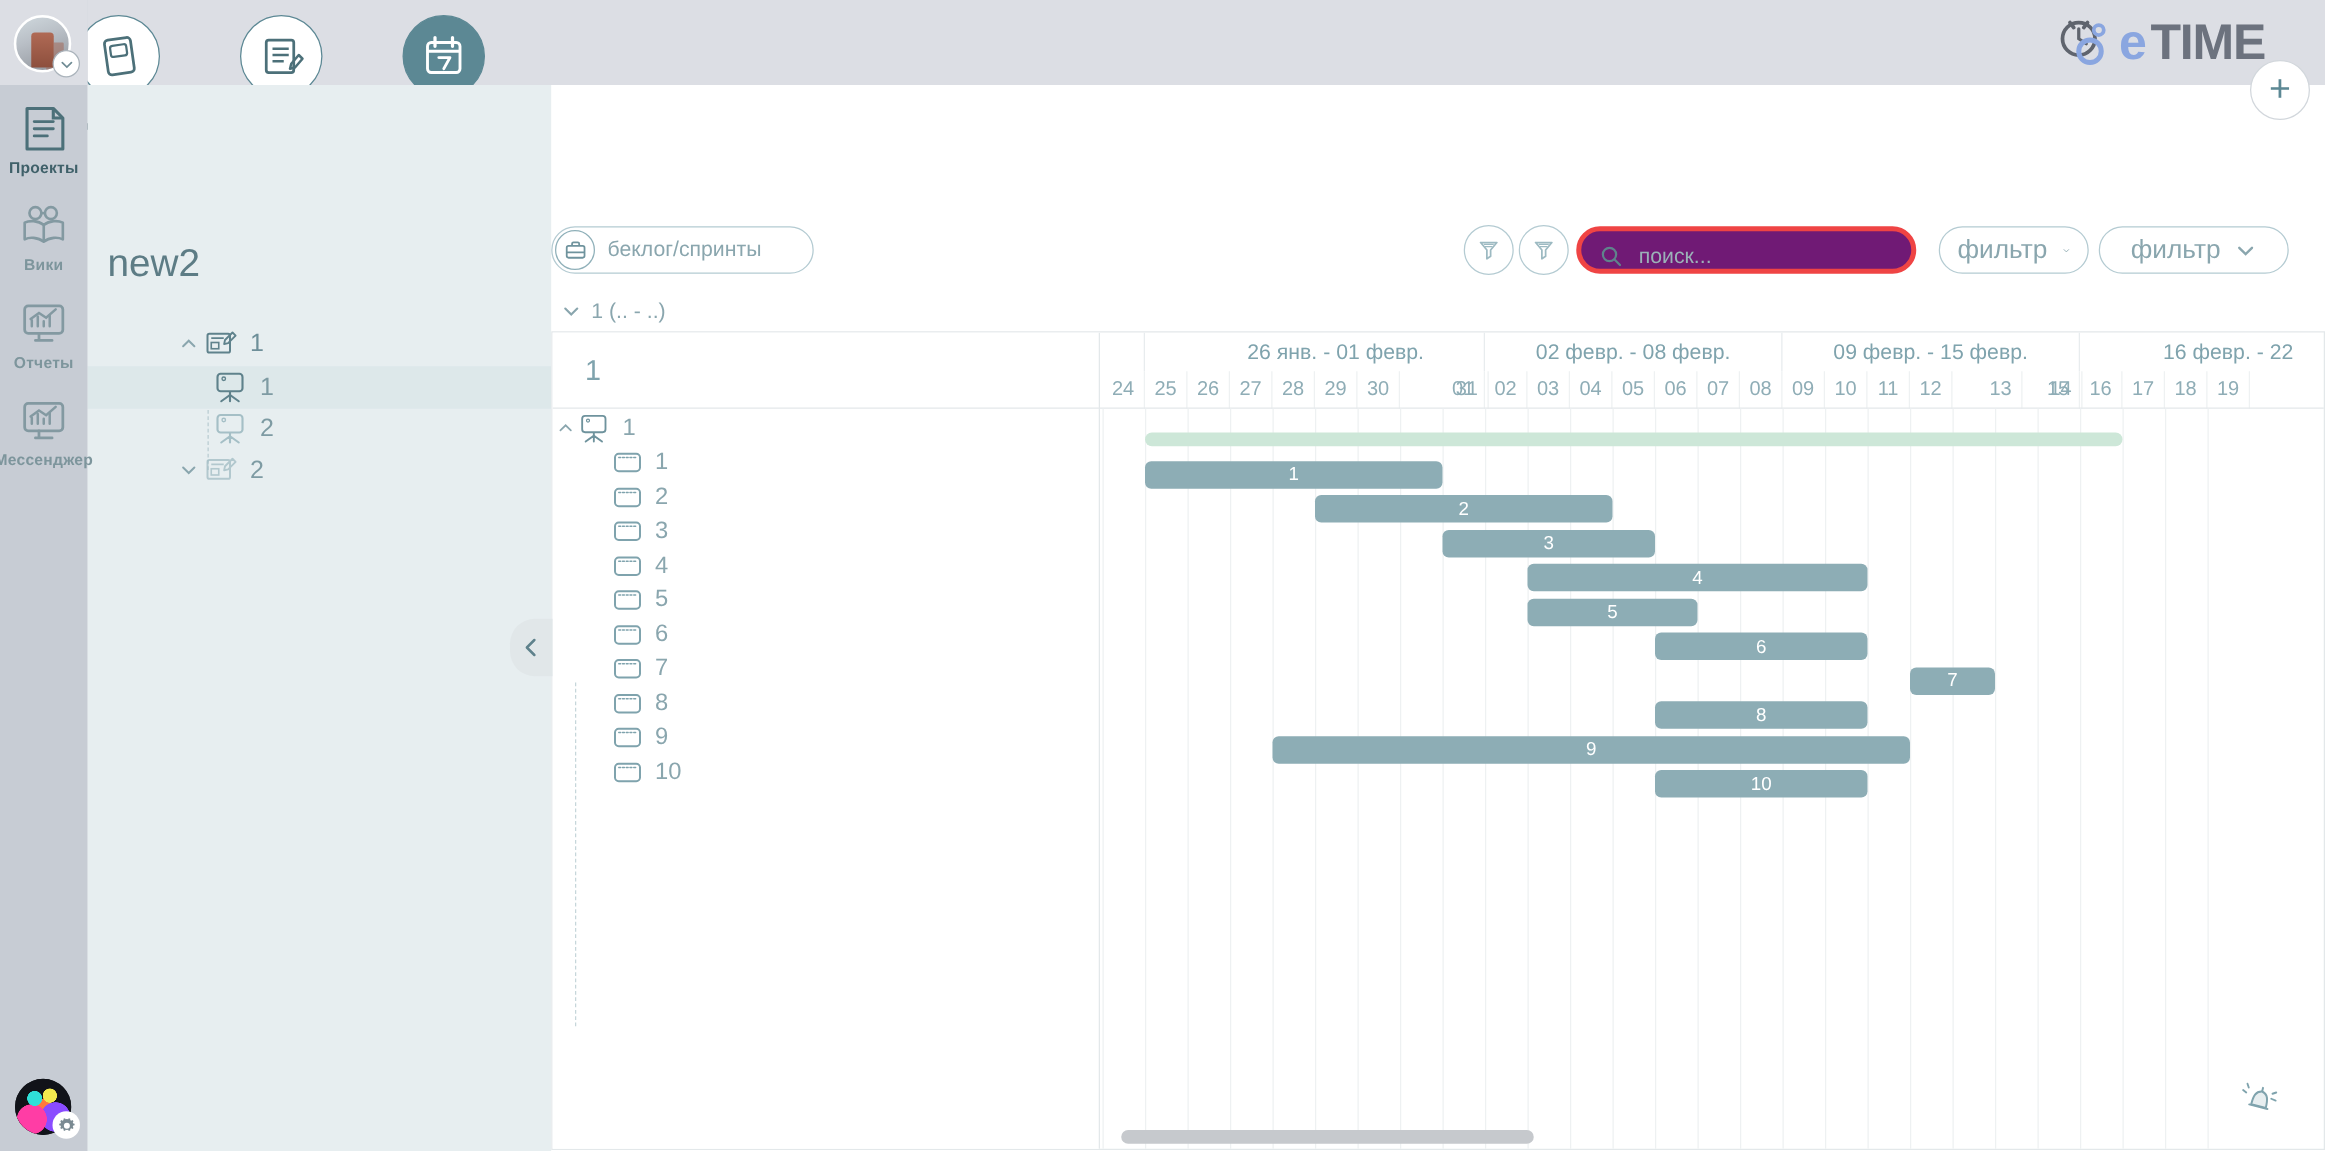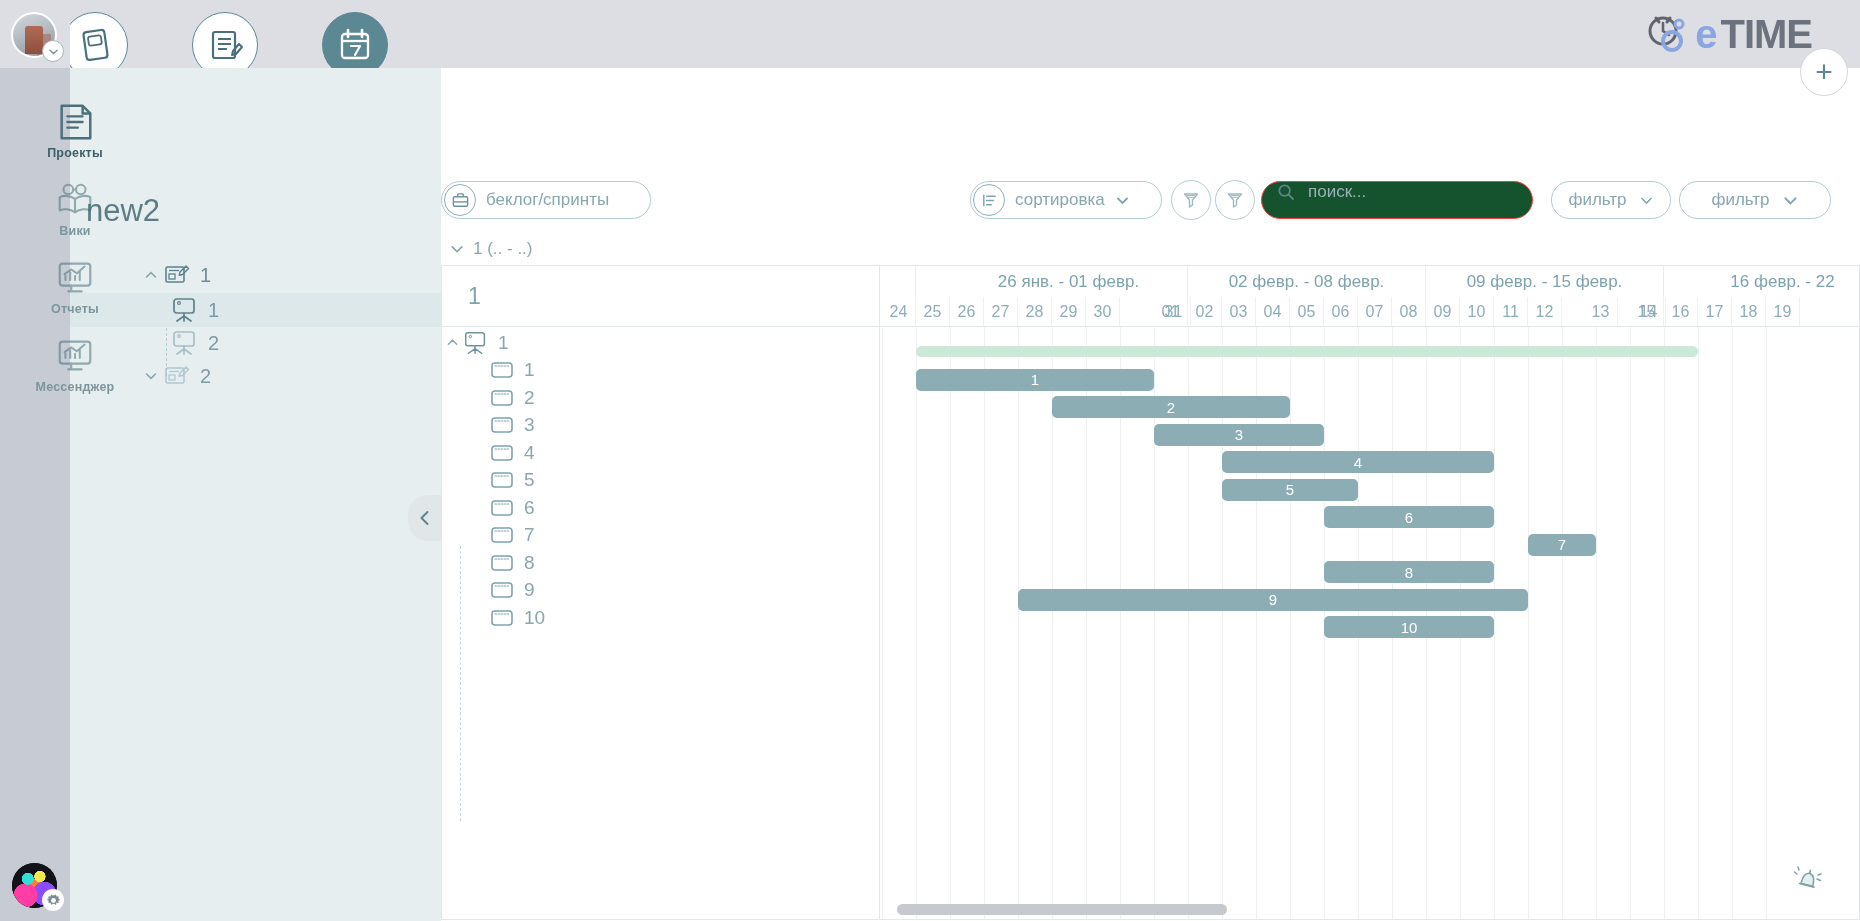--- a/index.html
+++ b/index.html
@@ -34,23 +34,22 @@
   }
   #avatar-caret {
     position: absolute; left: 42px; top: 40px; width: 22px; height: 22px;
     border-radius: 50%; background: #fff; border: 1px solid #aab3bb;
     display: flex; align-items: center; justify-content: center;
   }
   #avatar-caret svg { width: 11px; height: 11px; }
 
   .rail-item {
     position: absolute; left: 0; width: 70px; height: 78px;
-    display: flex; flex-direction: column; align-items: center; justify-content: flex-end;
+    display: flex; flex-direction: column; align-items: center; justify-content: flex-start;
     cursor: pointer;
-    margin-left: 40px;
   }
   .rail-item .ricon { width: 42px; height: 42px; display:block; }
   .rail-item .rlabel {
     font-size: 12.5px; color: #4e6d76; margin-top: 3px; font-weight: 700;
     white-space: nowrap; letter-spacing: .2px;
   }
   .rail-item.active .rlabel { color: #3f6069; }
   .rail-item.dim .ricon { opacity: .55; }
   .rail-item.dim .rlabel { color: #7d959c; }
 
@@ -158,31 +157,31 @@
   .pill .caret { margin-right: 12px; display: flex; align-items: center; }
 
   .round-btn {
     position: absolute; width: 40px; height: 40px; border-radius: 50%;
     border: 1px solid #b4cbd2; background: #fff; display:flex;align-items:center;justify-content:center;
     cursor: pointer;
   }
 
   #search-box {
     position: absolute; left: 820px; top: 113px; width: 272px; height: 38px;
-    border: 1px solid #ef4444; border-radius: 19px; background: #14532d;
-    display: flex; align-items: flex-start; padding-left: 14px;
+    border: 4px solid #ef4444; border-radius: 19px; background: #701a75;
+    display: flex; align-items: flex-end; padding-left: 14px;
   }
   #search-box .sp { font-size: 17px; color: #9bb1b8; margin-left: 12px; }
 
   .filter-pill {
     position: absolute; top: 113px; height: 38px; border: 1px solid #b4cbd2; border-radius: 19px;
     background: #fff; display: flex; align-items: center; justify-content: center;
     padding: 0 14px; gap: 12px; cursor: pointer;
   }
-  .filter-pill .fp-text { font-size: 17px; color: #8aa6ae; }
+  .filter-pill .fp-text { font-size: 21px; color: #8aa6ae; }
 
   
   #sprint-strip {
     position: absolute; left: 0; top: 165px; width: 1419px; height: 32px;
     display: flex; align-items: center; padding-left: 8px; gap: 8px;
   }
   #sprint-strip .sp-label { font-size: 17px; color: #8aa6ae; }
 
   
   #gantt {
@@ -438,34 +437,20 @@
         <svg width="19" height="19" viewBox="0 0 20 20">
           <rect x="2.5" y="6" width="15" height="10" rx="1.6" fill="none" stroke="#6f939d" stroke-width="1.5"></rect>
           <path d="M7 6 V4.2 a1.2 1.2 0 0 1 1.2-1.2h3.6A1.2 1.2 0 0 1 13 4.2V6" fill="none" stroke="#6f939d" stroke-width="1.5"></path>
           <path d="M2.5 11.5 h15" stroke="#6f939d" stroke-width="1.5"></path>
         </svg>
       </div>
       <span class="pill-text">беклог/спринты</span>
     </div>
 
 
-    <div class="pill" style="left:529px; top:113px; width:192px;">
-      <div class="pill-icon">
-        <svg width="19" height="19" viewBox="0 0 20 20">
-          <path d="M7 5.5 h9 M7 10 h7 M7 14.5 h5" stroke="#7fa3ad" stroke-width="1.5" stroke-linecap="round"></path>
-          <path d="M4 4.5 v11" stroke="#7fa3ad" stroke-width="1.5" stroke-linecap="round"></path>
-        </svg>
-      </div>
-      <span class="pill-text">сортировка</span>
-      <span class="caret">
-        <svg width="15" height="15" viewBox="0 0 15 15">
-            <path d="M3 5.5 L7.5 10 L12 5.5" fill="none" stroke="#7fa3ad" stroke-width="1.8" stroke-linecap="round"></path>
-          </svg>
-      </span>
-    </div>
 
     <div class="round-btn" style="left:730px; top:112px;">
       <svg width="20" height="20" viewBox="0 0 20 20">
         <path d="M3.5 4 h13 l-5 6 v5 l-3 2 v-7z" fill="none" stroke="#9dbac2" stroke-width="1.4" stroke-linejoin="round"></path>
         <path d="M6 5.5 h8 M7 7.3 h6" stroke="#9dbac2" stroke-width="1"></path>
       </svg>
     </div>
 
     <div class="round-btn" style="left:774px; top:112px;">
       <svg width="20" height="20" viewBox="0 0 20 20">

